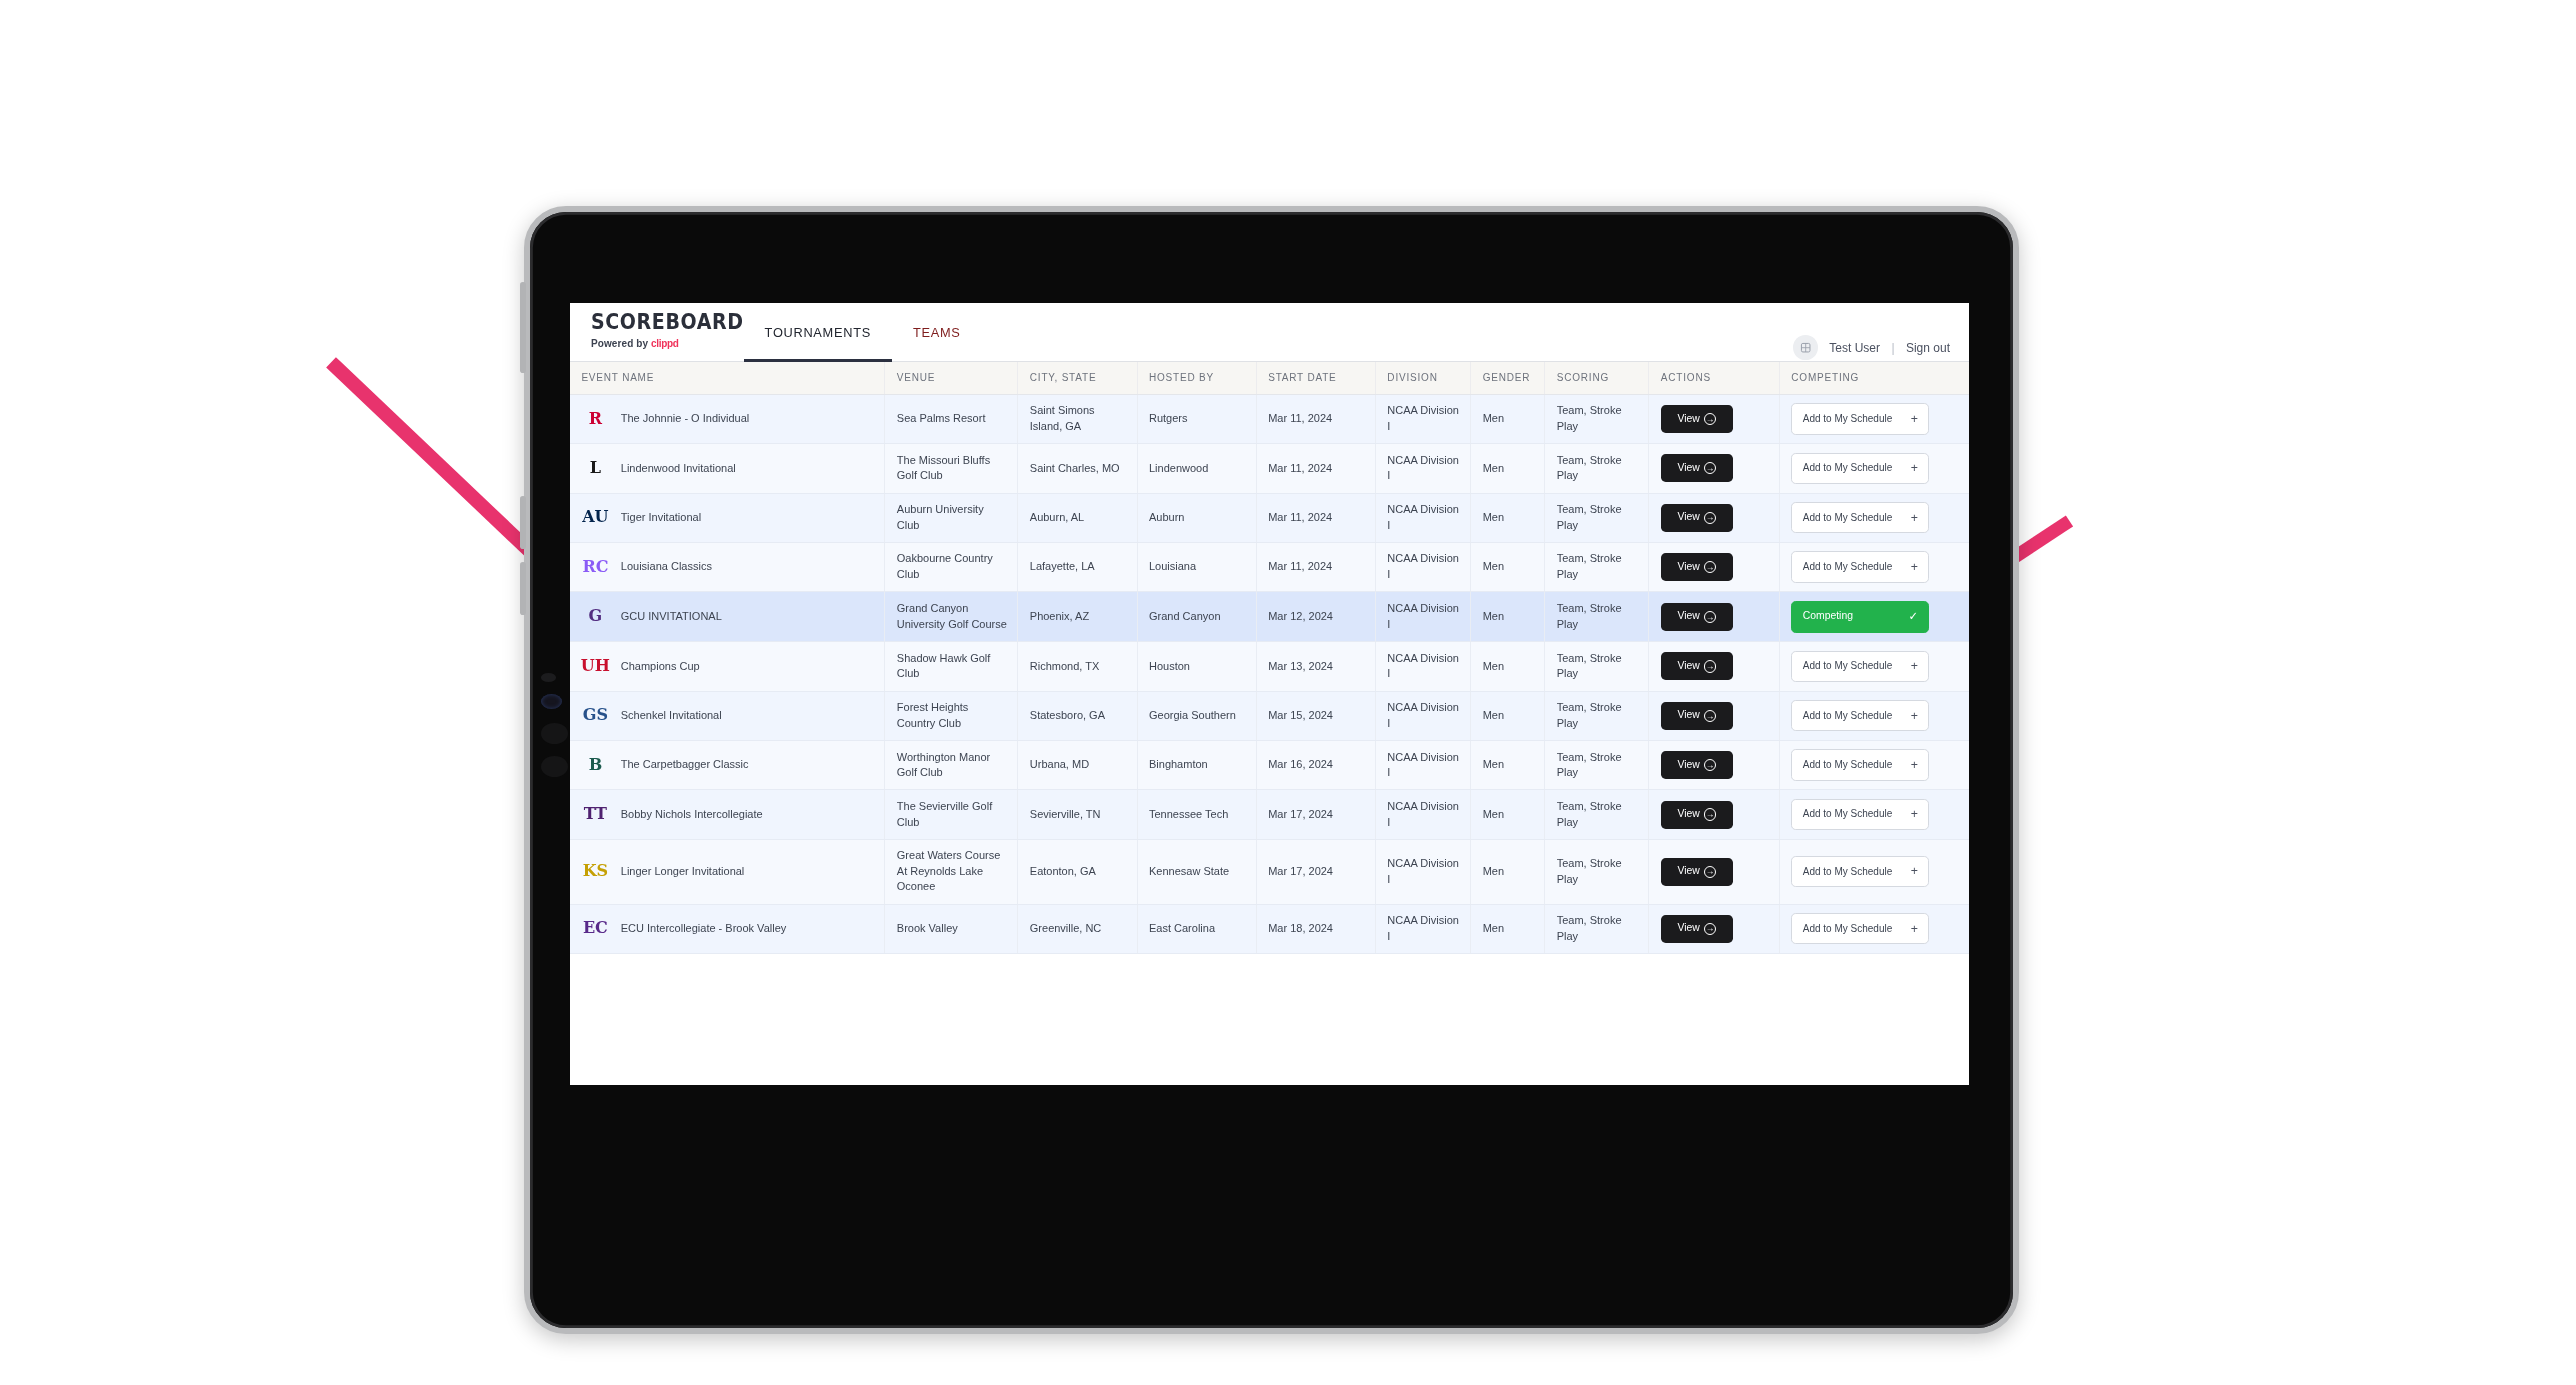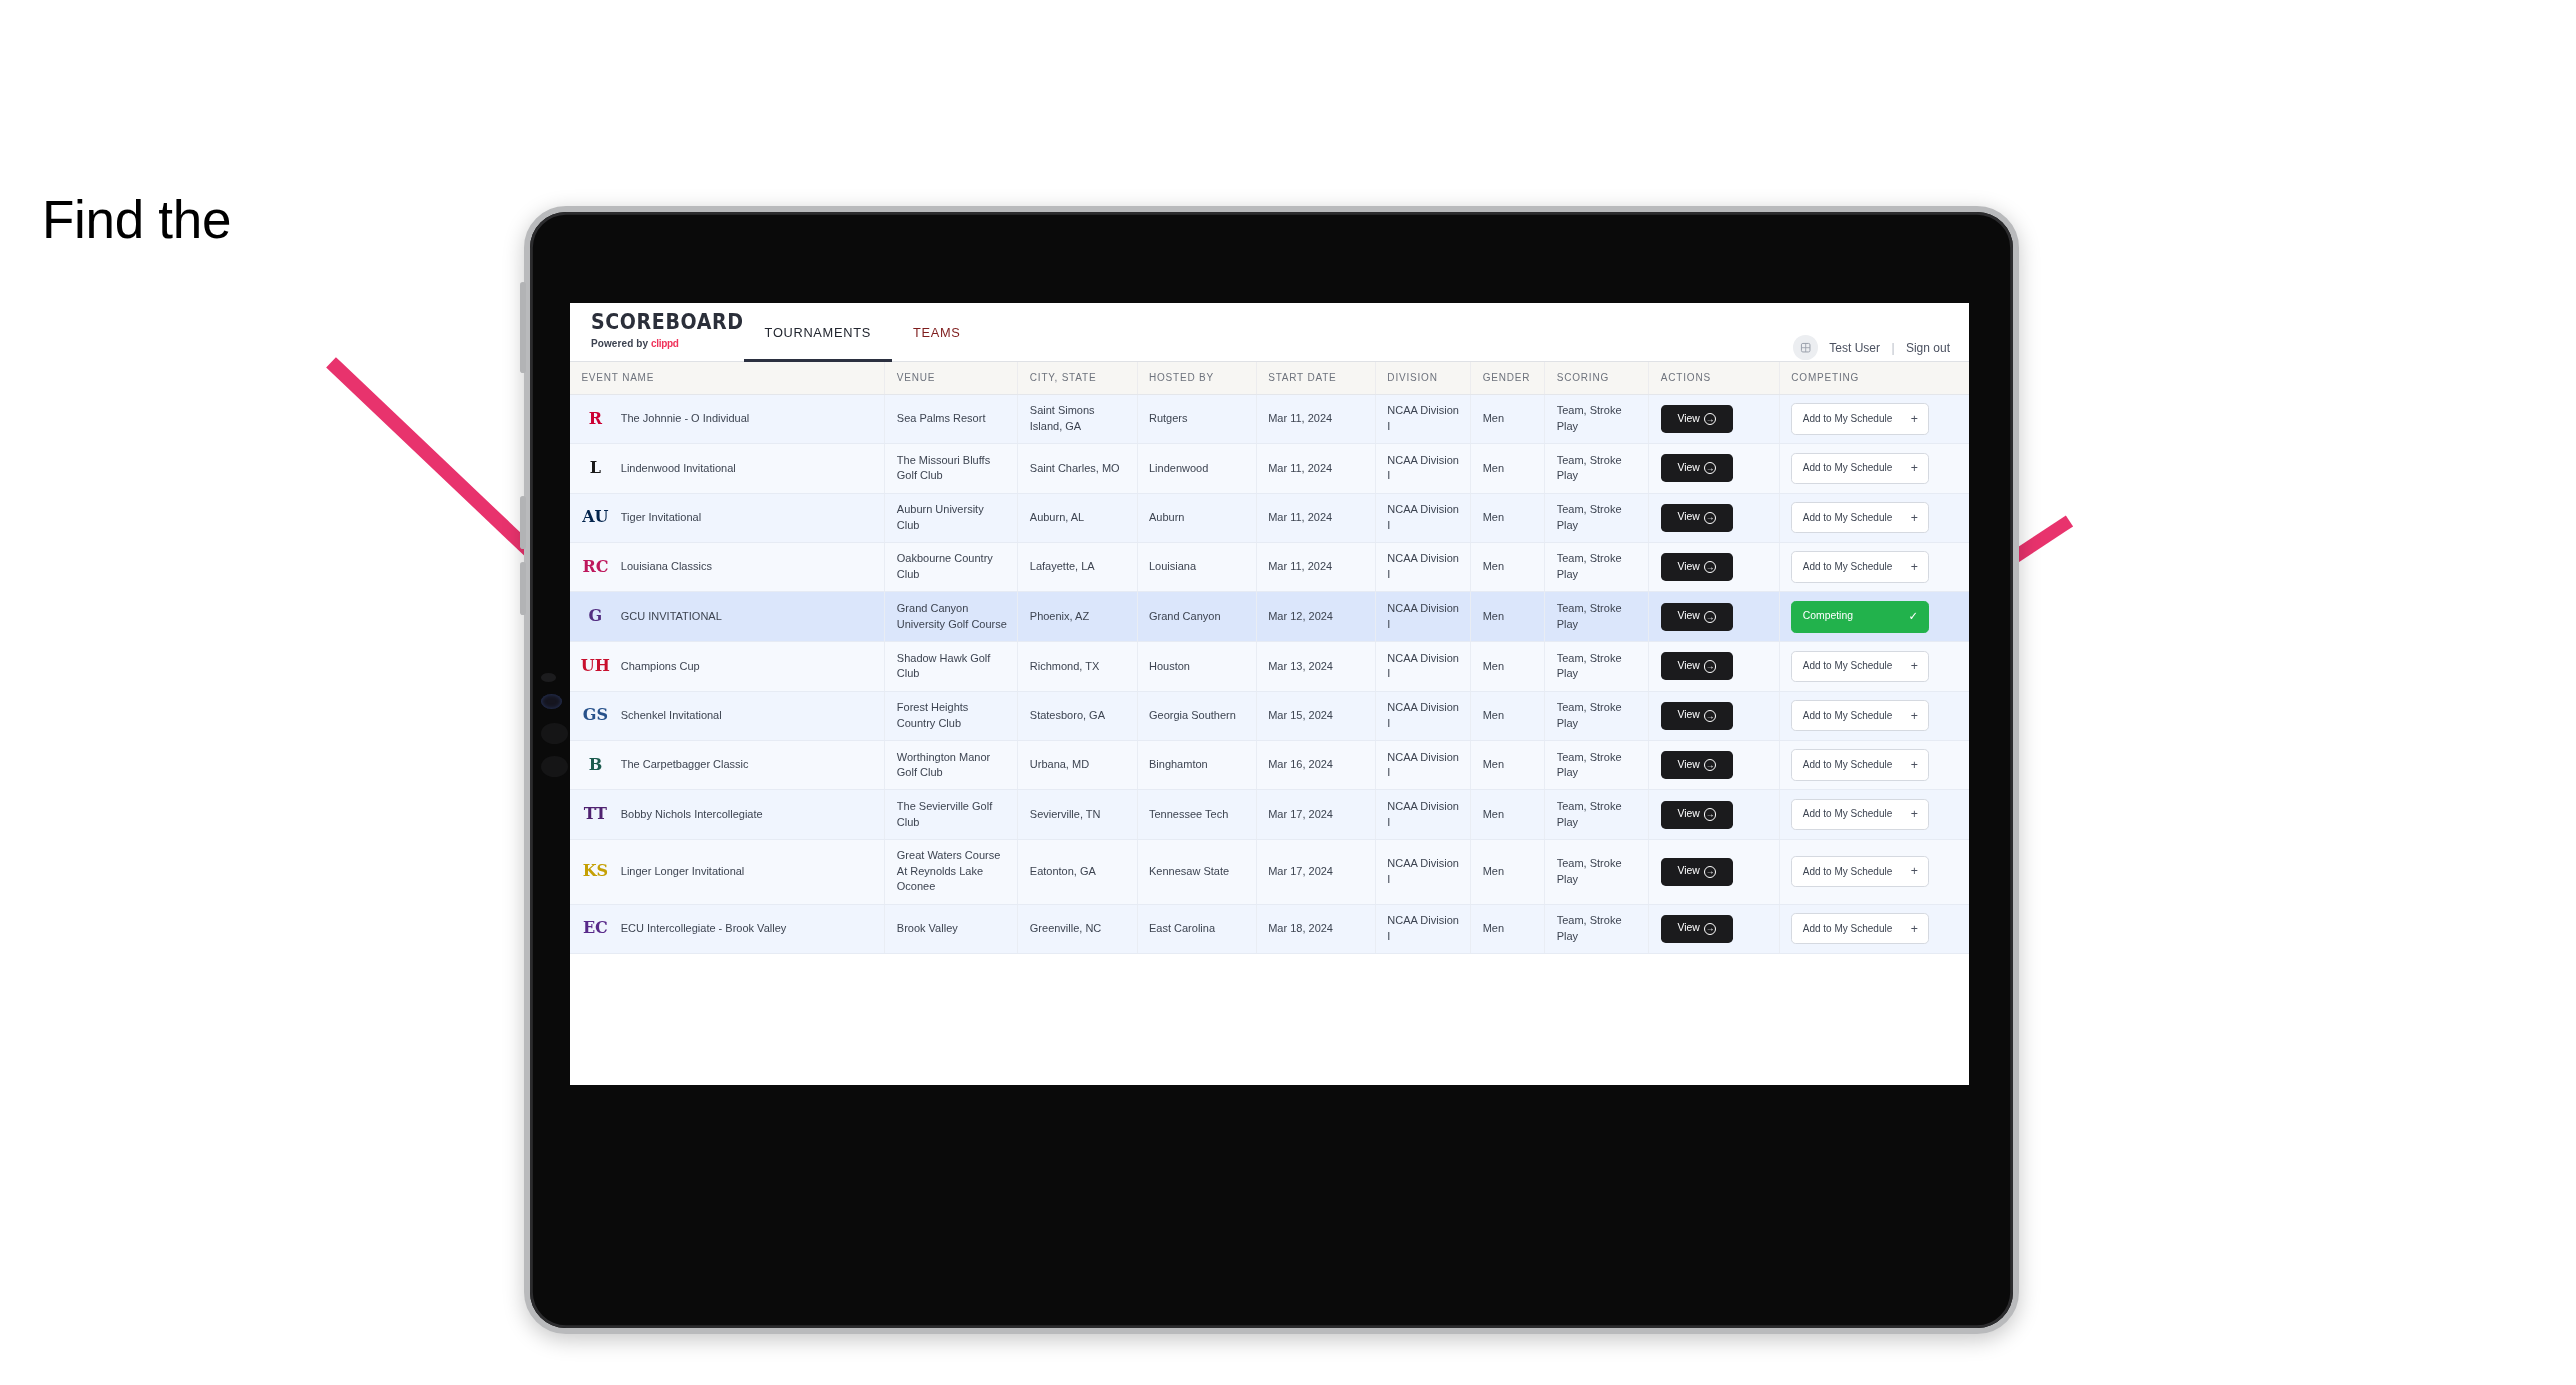--- a/index.html
+++ b/index.html
@@ -182,21 +182,20 @@
     padding: 7.6px 10.4px; cursor: pointer; width: 138px;
   }
   .btn-competing .check { font-size: 11.4px; line-height: 1; }
 </style>
 </head>
 <body>
 
 <div class="page">
 
   <div class="anno" id="anno-left">
-    <div>Find the</div>
   </div>
 
 
   <svg class="arrow-svg" id="arrow-left" style="left:322px; top:350px;" width="312" height="303" viewBox="0 0 330 320">
     <g>
       <line x1="15" y1="18" x2="275" y2="265" stroke="#e8336d" stroke-width="15" stroke-linecap="square"></line>
       <polygon points="296,298 243,266 262,246" fill="#e8336d"></polygon>
       <polygon points="296,298 238,290 252,258" fill="#e8336d"></polygon>
     </g>
   </svg>
@@ -339,21 +338,21 @@
     <td class="c-compete">
                 <div class="btn-add">
          <span>Add to My Schedule</span>
          <span class="plus">+</span>
        </div>
               </td>
   </tr>
             <tr class="alt">
     <td class="c-event">
       <div class="ev">
-        <span class="logo" style="color:#be185d;font-size:16px;">RC</span>
+        <span class="logo" style="color:#8b5cf6;font-size:16px;">RC</span>
         <span class="ev-name">Louisiana Classics</span>
       </div>
     </td>
     <td class="c-venue">Oakbourne Country Club</td>
     <td class="c-city">Lafayette, LA</td>
     <td class="c-host">Louisiana</td>
     <td class="c-date">Mar 11, 2024</td>
     <td class="c-div">NCAA Division I</td>
     <td class="c-gender">Men</td>
     <td class="c-score">Team, Stroke Play</td>

